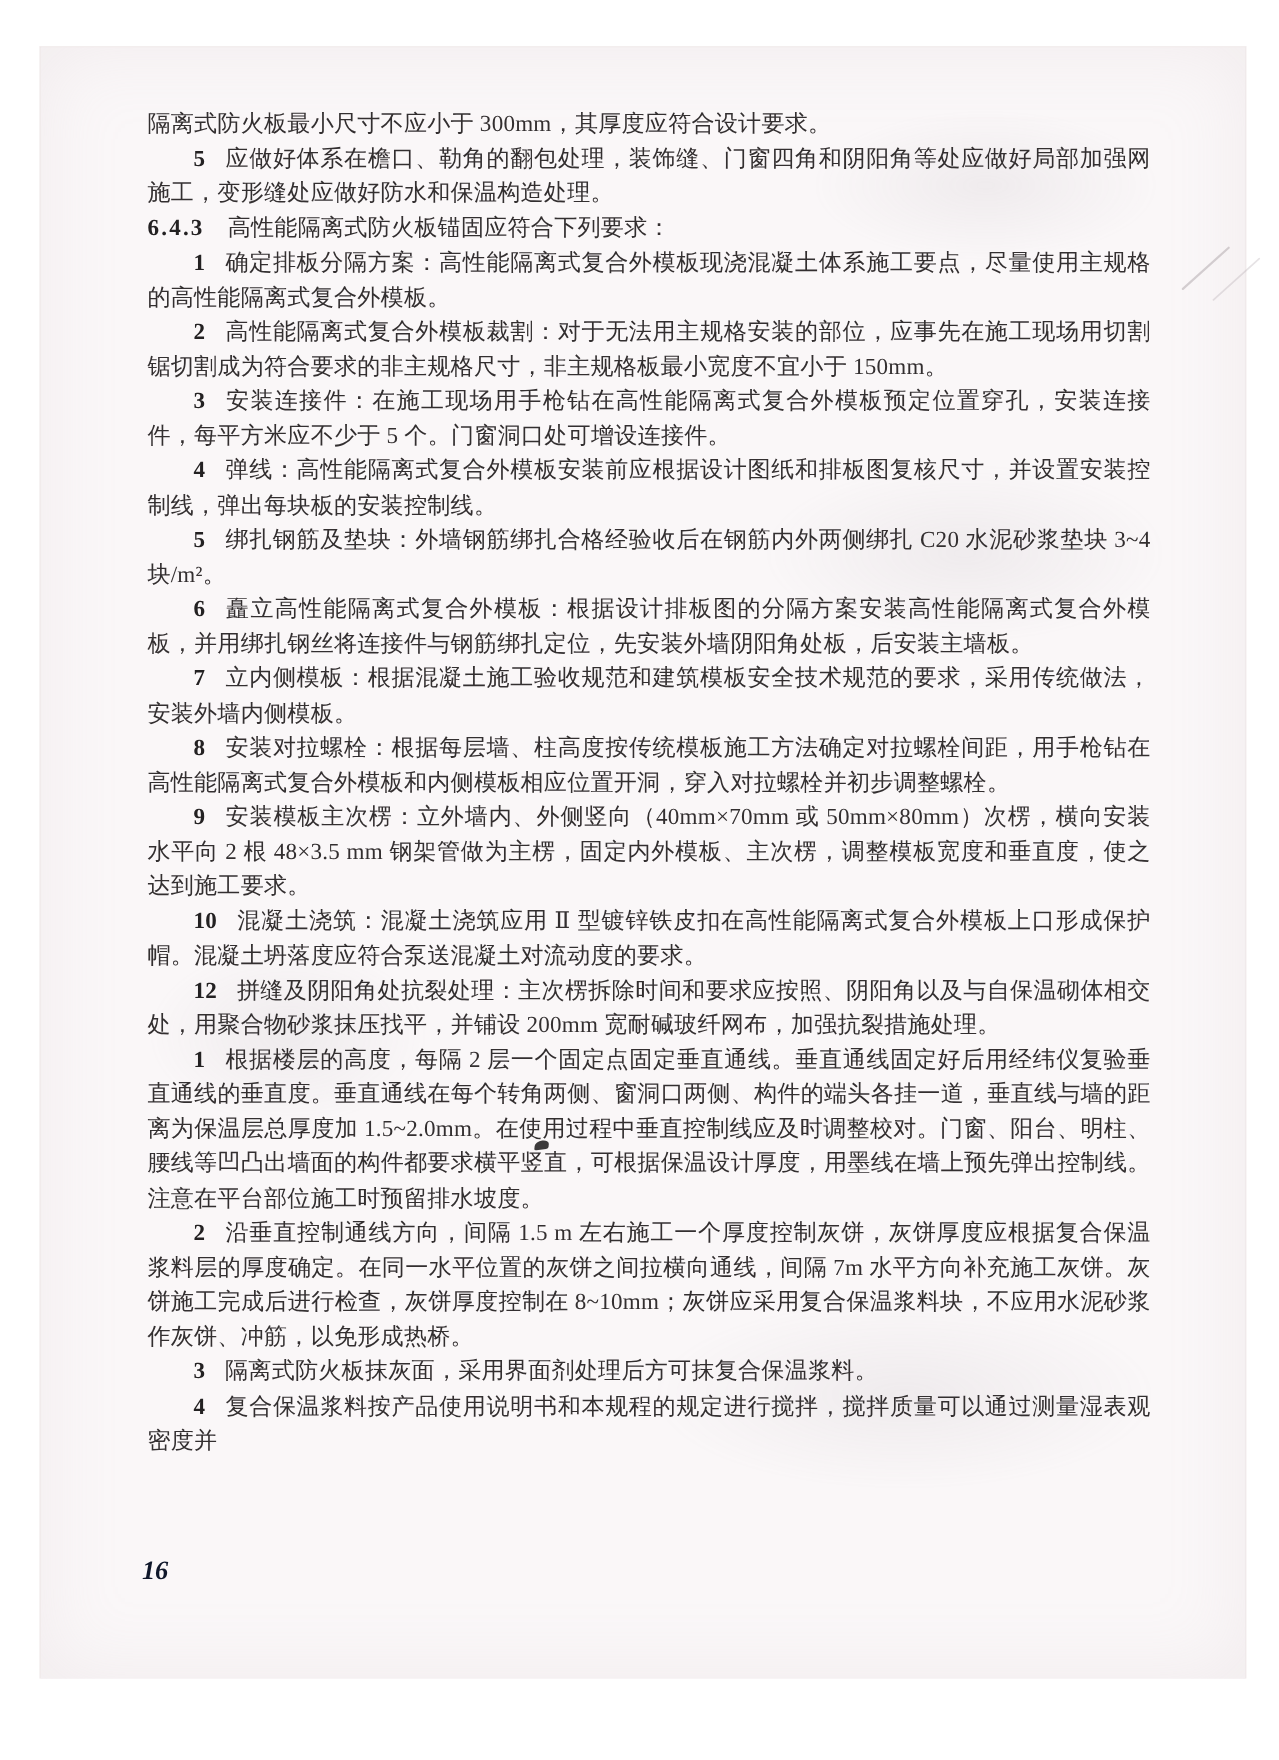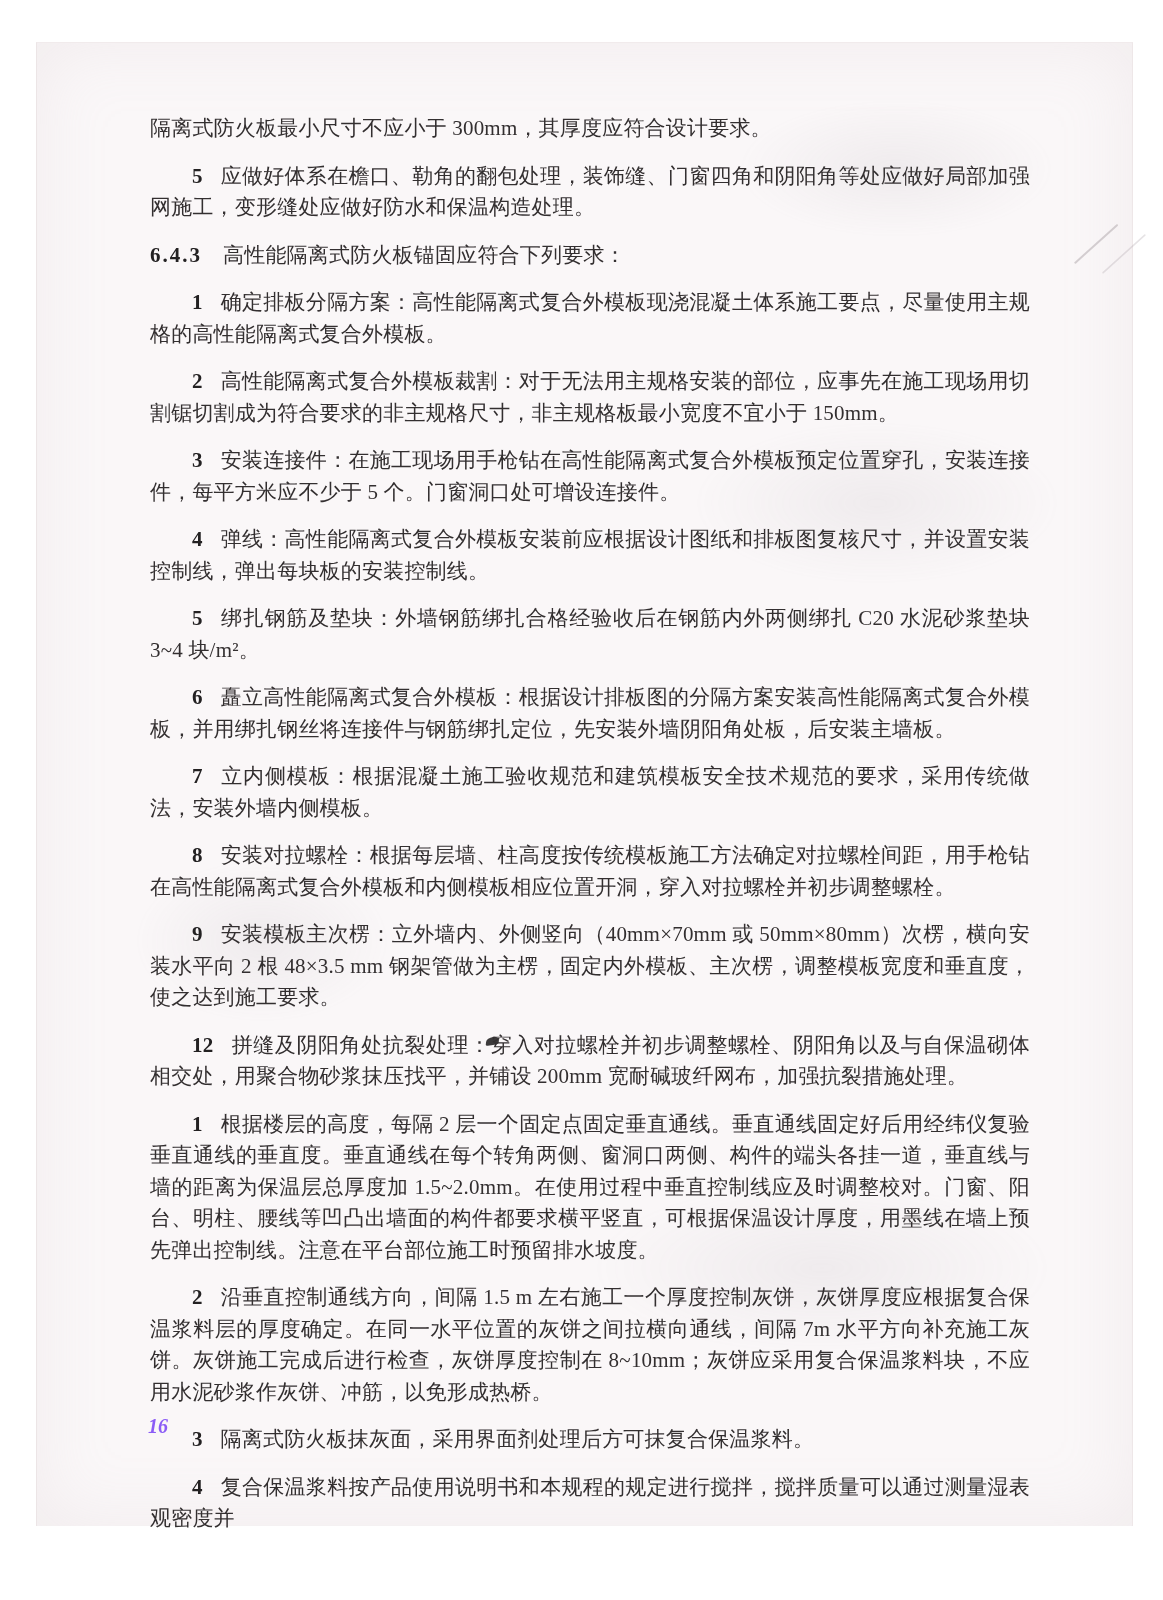--- a/index.html
+++ b/index.html
@@ -30,38 +30,38 @@
     position: absolute;
     left: 97px;
     top: 54px;
     width: 912px;
     color: #332f30;
     font-size: 21px;
     line-height: 31.5px;
     letter-spacing: 0.2px;
     text-align: justify;
   }
-  .para { margin: 16px; }
+  .para { margin: 0; }
   .p-plain, .p-numbered { text-indent: 2em; }
   .p-continuation, .p-clause { text-indent: 0; }
   .num {
     font-weight: bold;
     color: #232122;
     margin-right: 0.85em;
     font-style: normal;
   }
   .p-clause .num { letter-spacing: 2px; margin-right: 1em; }
   .page-number {
     position: absolute;
-    left: 111px;
+    left: 92px;
     top: 1372px;
-    font-size: 20px;
+    font-size: 24px;
     font-weight: bold;
     font-style: italic;
-    color: #8b5cf6;
+    color: #0f172a;
   }
   
   .smudge {
     position: absolute;
     background: radial-gradient(ellipse at center, rgba(150,140,150,0.10), rgba(150,140,150,0) 72%);
     filter: blur(2px);
     pointer-events: none;
   }
   .s1 { left: 704px; top: 58px;  width: 310px; height: 135px; }
   .s2 { left: 660px; top: 380px; width: 360px; height: 160px; }
@@ -106,21 +106,22 @@
       <p class="para p-clause"><b class="num">6.4.3</b><span class="txt">高性能隔离式防火板锚固应符合下列要求：</span></p>
       <p class="para p-numbered"><b class="num">1</b><span class="txt">确定排板分隔方案：高性能隔离式复合外模板现浇混凝土体系施工要点，尽量使用主规格的高性能隔离式复合外模板。</span></p>
       <p class="para p-numbered"><b class="num">2</b><span class="txt">高性能隔离式复合外模板裁割：对于无法用主规格安装的部位，应事先在施工现场用切割锯切割成为符合要求的非主规格尺寸，非主规格板最小宽度不宜小于 150mm。</span></p>
       <p class="para p-numbered"><b class="num">3</b><span class="txt">安装连接件：在施工现场用手枪钻在高性能隔离式复合外模板预定位置穿孔，安装连接件，每平方米应不少于 5 个。门窗洞口处可增设连接件。</span></p>
       <p class="para p-numbered"><b class="num">4</b><span class="txt">弹线：高性能隔离式复合外模板安装前应根据设计图纸和排板图复核尺寸，并设置安装控制线，弹出每块板的安装控制线。</span></p>
       <p class="para p-numbered"><b class="num">5</b><span class="txt">绑扎钢筋及垫块：外墙钢筋绑扎合格经验收后在钢筋内外两侧绑扎 C20 水泥砂浆垫块 3~4 块/m²。</span></p>
       <p class="para p-numbered"><b class="num">6</b><span class="txt">矗立高性能隔离式复合外模板：根据设计排板图的分隔方案安装高性能隔离式复合外模板，并用绑扎钢丝将连接件与钢筋绑扎定位，先安装外墙阴阳角处板，后安装主墙板。</span></p>
       <p class="para p-numbered"><b class="num">7</b><span class="txt">立内侧模板：根据混凝土施工验收规范和建筑模板安全技术规范的要求，采用传统做法，安装外墙内侧模板。</span></p>
       <p class="para p-numbered"><b class="num">8</b><span class="txt">安装对拉螺栓：根据每层墙、柱高度按传统模板施工方法确定对拉螺栓间距，用手枪钻在高性能隔离式复合外模板和内侧模板相应位置开洞，穿入对拉螺栓并初步调整螺栓。</span></p>
       <p class="para p-numbered"><b class="num">9</b><span class="txt">安装模板主次楞：立外墙内、外侧竖向（40mm×70mm 或 50mm×80mm）次楞，横向安装水平向 2 根 48×3.5 mm 钢架管做为主楞，固定内外模板、主次楞，调整模板宽度和垂直度，使之达到施工要求。</span></p>
-      <p class="para p-numbered"><b class="num">12</b><span class="txt">拼缝及阴阳角处抗裂处理：穿入对拉螺栓并初步调整螺栓、阴阳角以及与自保温砌体相交处，用聚合物砂浆抹压找平，并铺设 200mm 宽耐碱玻纤网布，加强抗裂措施处理。</span></p>
+      <p class="para p-numbered"><b class="num">10</b><span class="txt">混凝土浇筑：混凝土浇筑应用 Ⅱ 型镀锌铁皮扣在高性能隔离式复合外模板上口形成保护帽。混凝土坍落度应符合泵送混凝土对流动度的要求。</span></p>
+      <p class="para p-numbered"><b class="num">12</b><span class="txt">拼缝及阴阳角处抗裂处理：主次楞拆除时间和要求应按照、阴阳角以及与自保温砌体相交处，用聚合物砂浆抹压找平，并铺设 200mm 宽耐碱玻纤网布，加强抗裂措施处理。</span></p>
       <p class="para p-numbered"><b class="num">1</b><span class="txt">根据楼层的高度，每隔 2 层一个固定点固定垂直通线。垂直通线固定好后用经纬仪复验垂直通线的垂直度。垂直通线在每个转角两侧、窗洞口两侧、构件的端头各挂一道，垂直线与墙的距离为保温层总厚度加 1.5~2.0mm。在使用过程中垂直控制线应及时调整校对。门窗、阳台、明柱、腰线等凹凸出墙面的构件都要求横平竖直，可根据保温设计厚度，用墨线在墙上预先弹出控制线。注意在平台部位施工时预留排水坡度。</span></p>
       <p class="para p-numbered"><b class="num">2</b><span class="txt">沿垂直控制通线方向，间隔 1.5 m 左右施工一个厚度控制灰饼，灰饼厚度应根据复合保温浆料层的厚度确定。在同一水平位置的灰饼之间拉横向通线，间隔 7m 水平方向补充施工灰饼。灰饼施工完成后进行检查，灰饼厚度控制在 8~10mm；灰饼应采用复合保温浆料块，不应用水泥砂浆作灰饼、冲筋，以免形成热桥。</span></p>
       <p class="para p-numbered"><b class="num">3</b><span class="txt">隔离式防火板抹灰面，采用界面剂处理后方可抹复合保温浆料。</span></p>
       <p class="para p-numbered"><b class="num">4</b><span class="txt">复合保温浆料按产品使用说明书和本规程的规定进行搅拌，搅拌质量可以通过测量湿表观密度并</span></p>
     </div>
 
   <div class="page-number">16</div>
 </div>
 
 </body></html>

